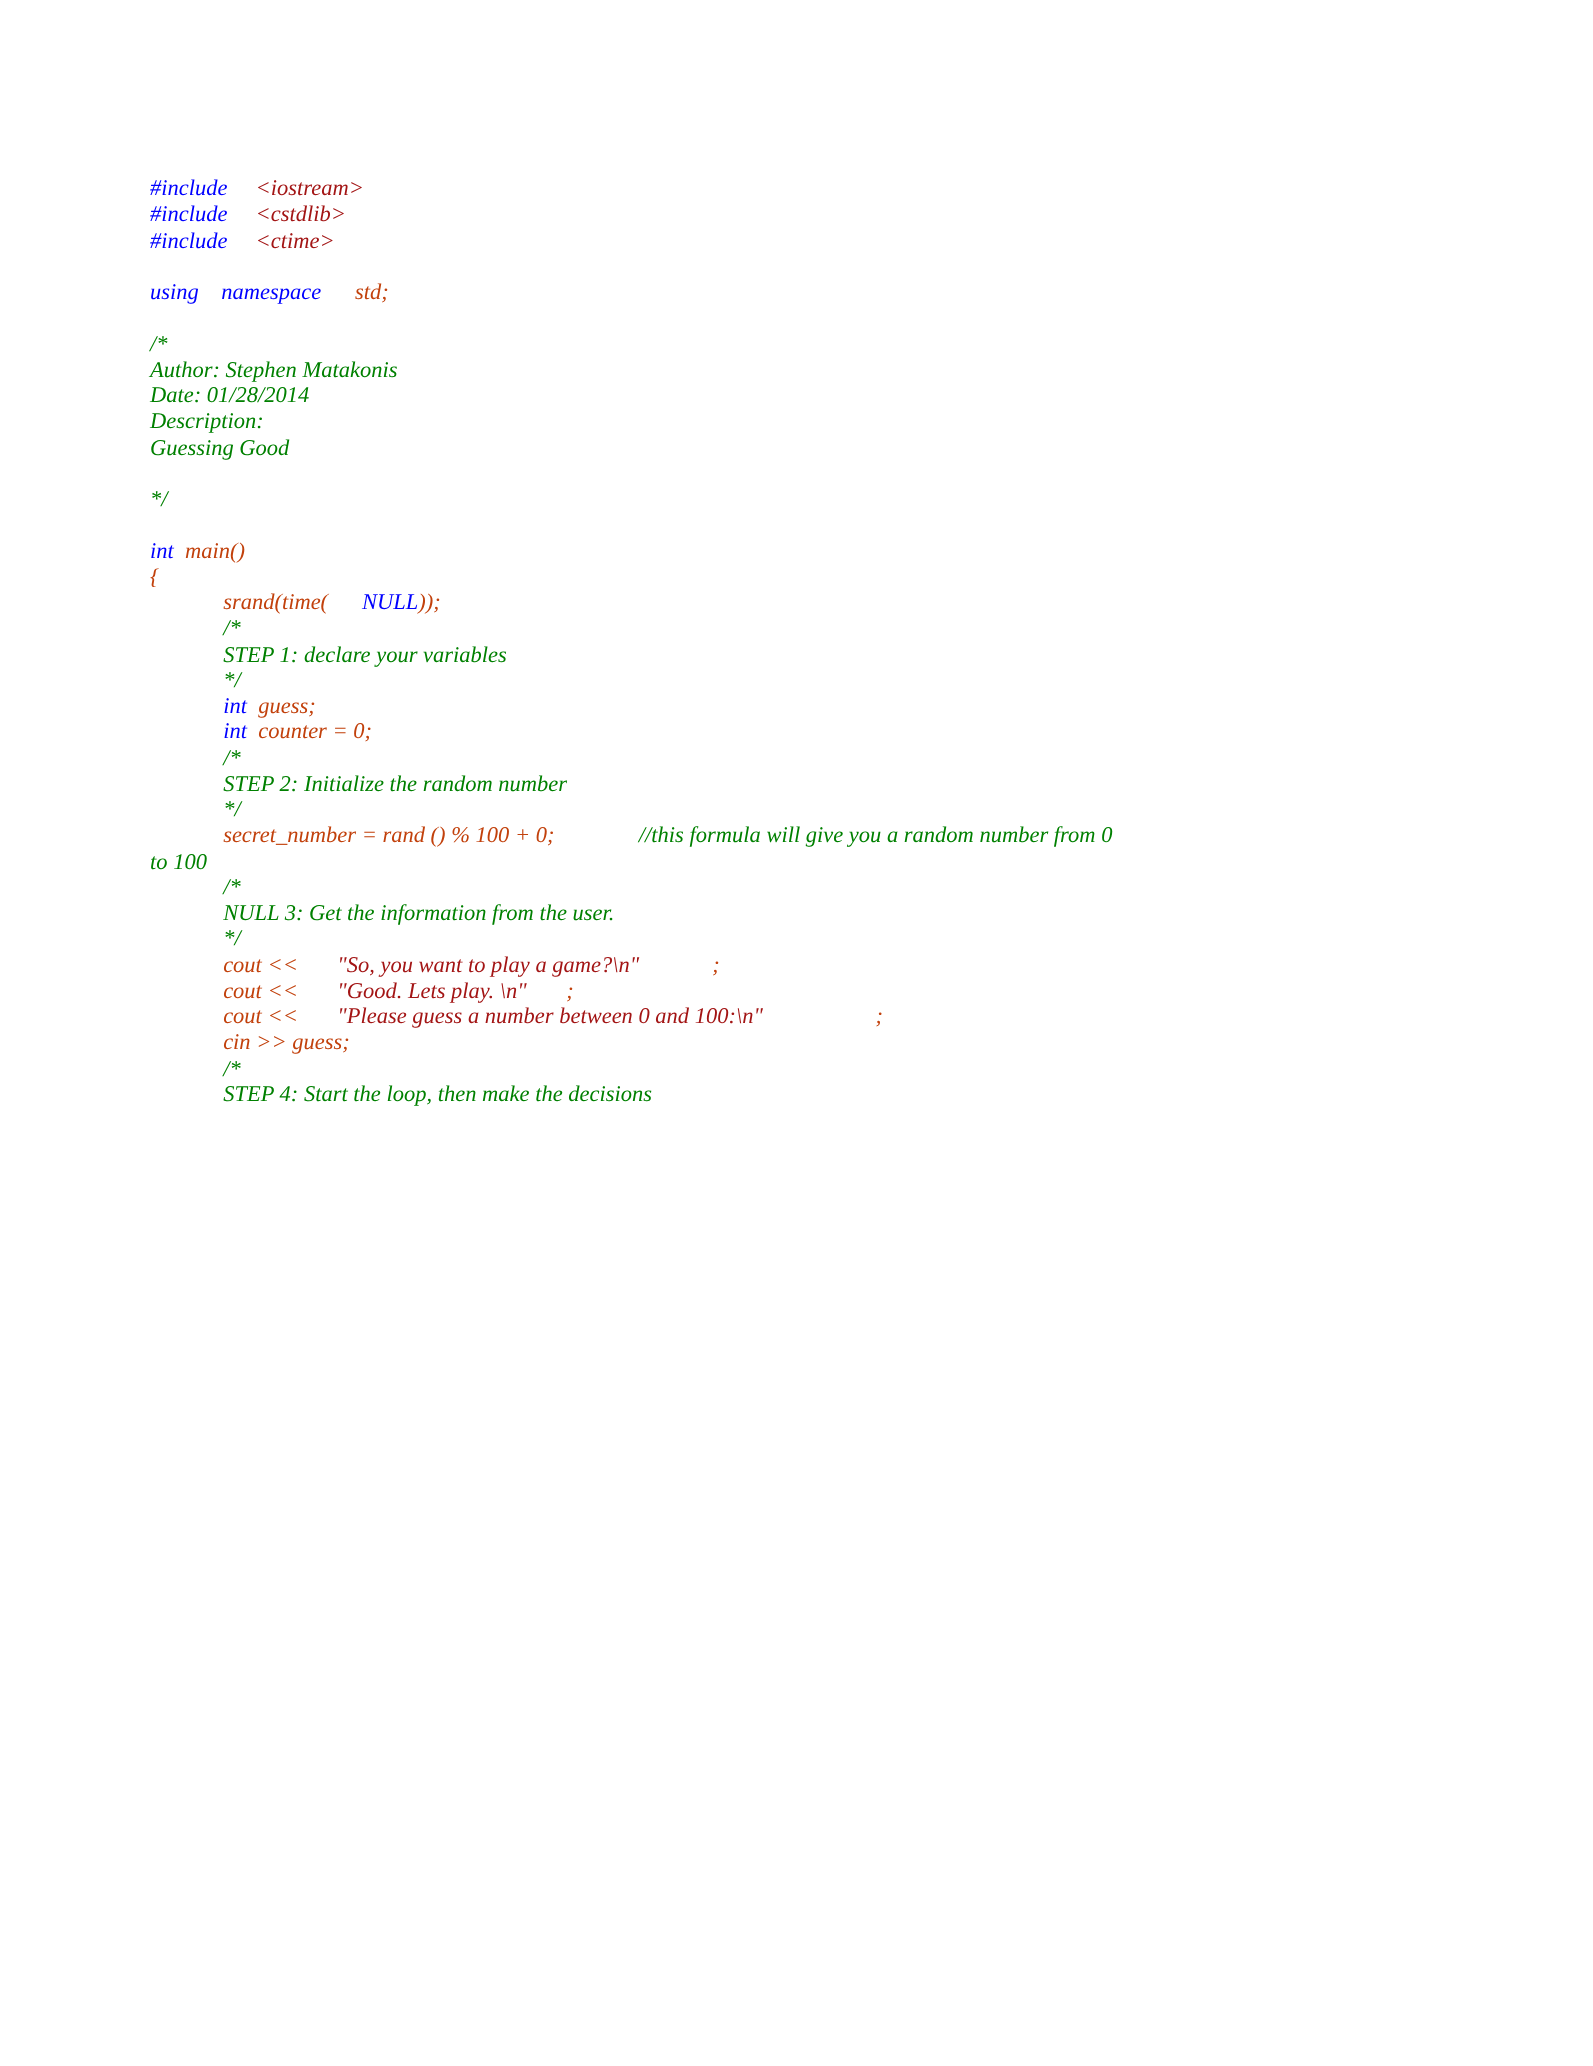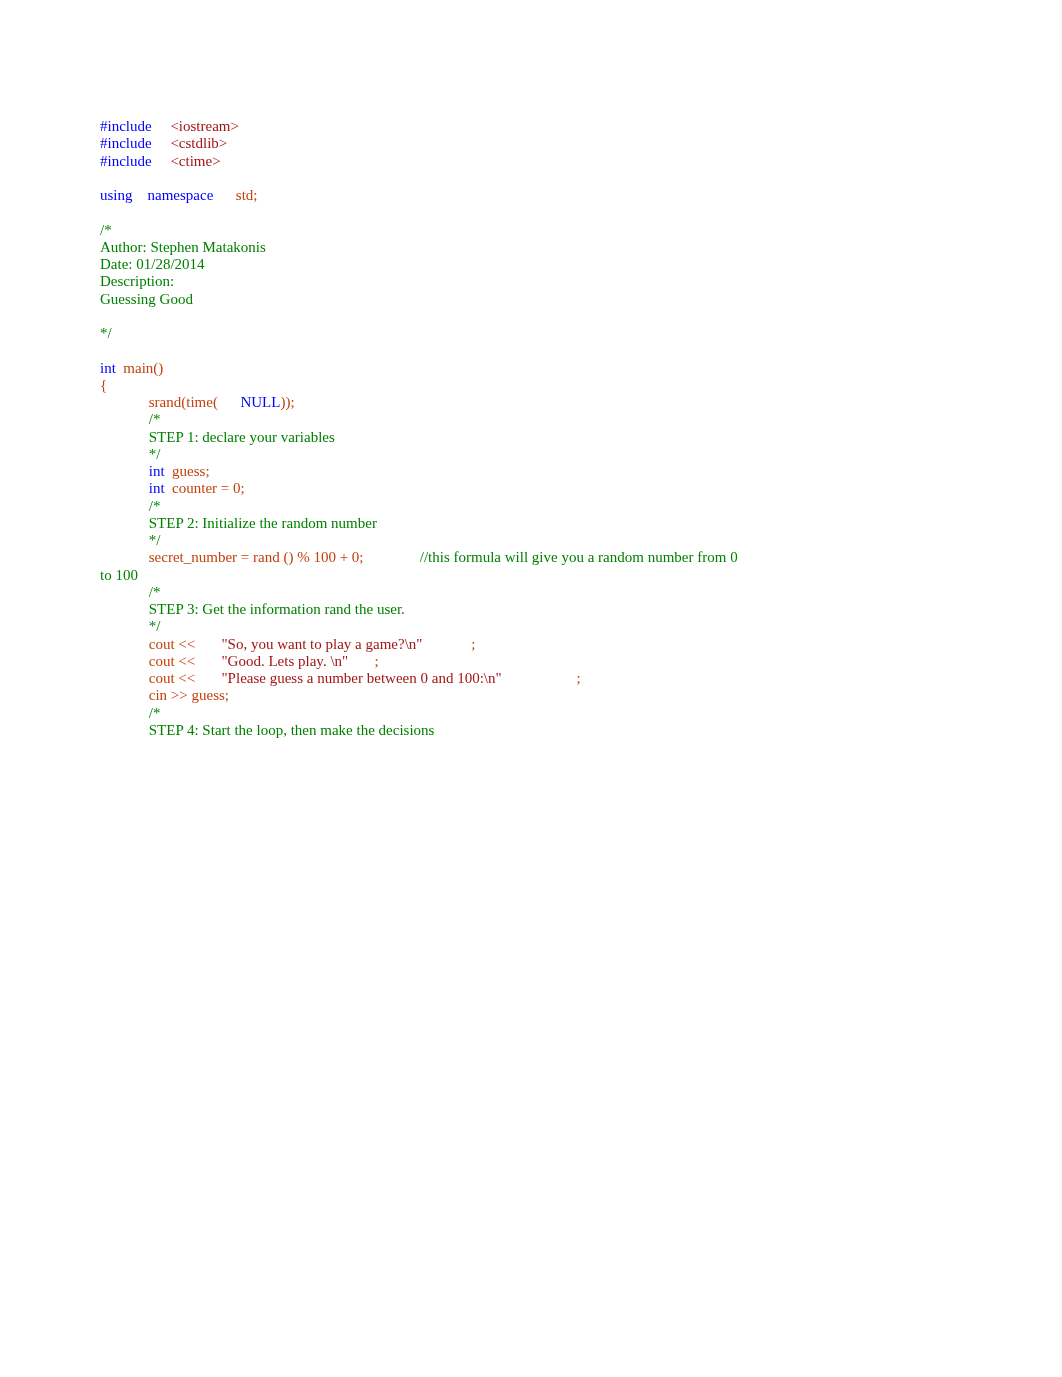--- a/index.html
+++ b/index.html
@@ -7,20 +7,21 @@
       padding: 0;
       background: #ffffff;
       font-family: "Times New Roman", Times, serif;
       font-size: 15px;
       line-height: 1.15;
       width: 1062px;
       height: 1377px;
     }
     .content {
       padding: 118px 89px 0 100px;
+      font-style: italic;
     }
     .line {
       white-space: pre;
       min-height: 17px;
     }
     .blue { color: #0000ff; }
     .red { color: #a31515; }
     .green { color: #008000; }
     .black { color: #c2410c; }
   </style>
@@ -49,21 +50,21 @@
     <div class="line"><span class="black">             </span><span class="green">STEP 1: declare your variables</span></div>
     <div class="line"><span class="black">             </span><span class="green">*/</span></div>
     <div class="line"><span class="black">             </span><span class="blue">int</span><span class="black">  guess;</span></div>
     <div class="line"><span class="black">             </span><span class="blue">int</span><span class="black">  counter = 0;</span></div>
     <div class="line"><span class="black">             </span><span class="green">/*</span></div>
     <div class="line"><span class="black">             </span><span class="green">STEP 2: Initialize the random number</span></div>
     <div class="line"><span class="black">             </span><span class="green">*/</span></div>
     <div class="line"><span class="black">             secret_number = rand () % 100 + 0;               </span><span class="green">//this formula will give you a random number from 0 </span></div>
     <div class="line"><span class="green">to 100</span></div>
     <div class="line"><span class="black">             </span><span class="green">/*</span></div>
-    <div class="line"><span class="black">             </span><span class="green">STEP 3: Get the information rand the user.</span></div>
+    <div class="line"><span class="black">             </span><span class="green">NULL 3: Get the information from the user.</span></div>
     <div class="line"><span class="black">             </span><span class="green">*/</span></div>
     <div class="line"><span class="black">             cout &lt;&lt;       </span><span class="red">"So, you want to play a game?\n"</span><span class="black">             ;</span></div>
     <div class="line"><span class="black">             cout &lt;&lt;       </span><span class="red">"Good. Lets play. \n"</span><span class="black">       ;</span></div>
     <div class="line"><span class="black">             cout &lt;&lt;       </span><span class="red">"Please guess a number between 0 and 100:\n"</span><span class="black">                    ;</span></div>
     <div class="line"><span class="black">             cin &gt;&gt; guess;</span></div>
     <div class="line"><span class="black">             </span><span class="green">/*</span></div>
     <div class="line"><span class="black">             </span><span class="green">STEP 4: Start the loop, then make the decisions</span></div>
   </div>
 
 </body></html>

